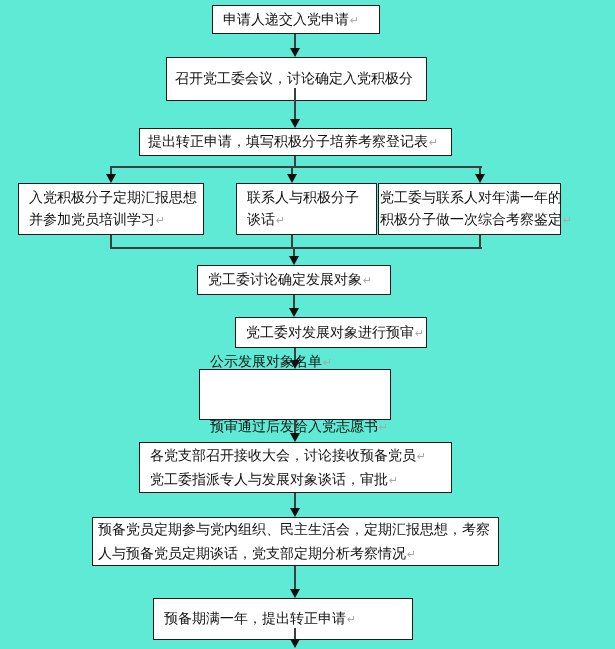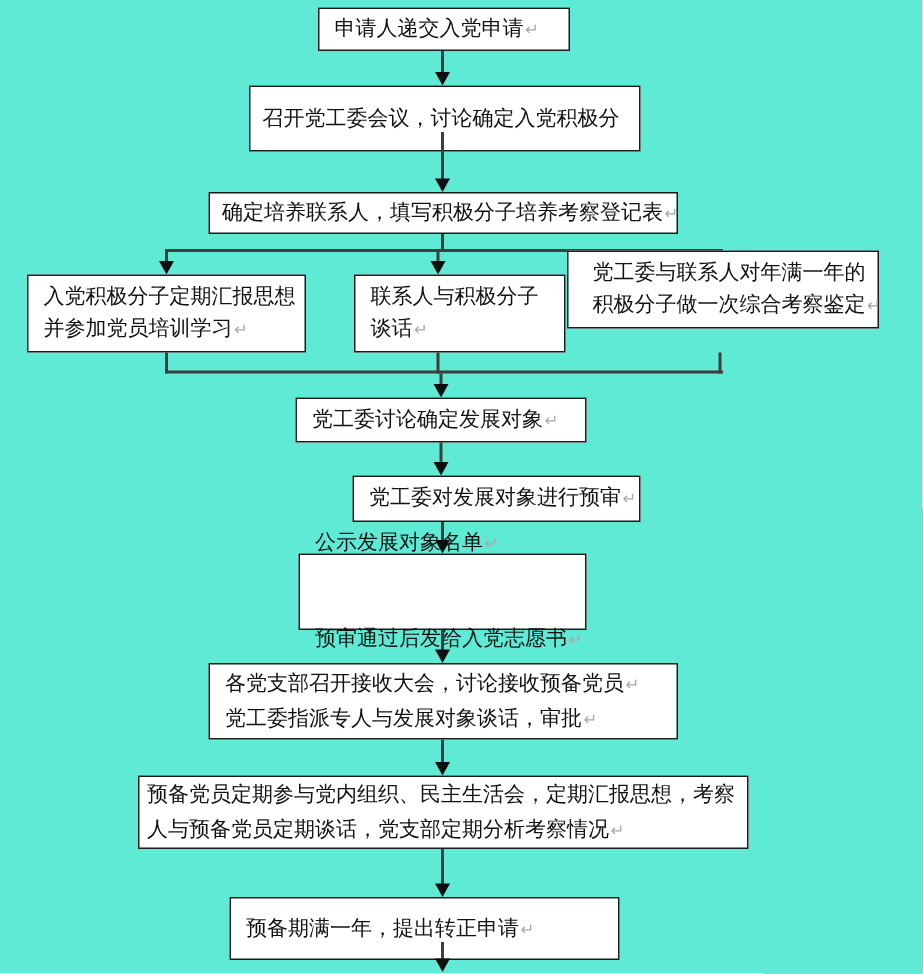--- a/index.html
+++ b/index.html
@@ -37,21 +37,21 @@
   <div class="ahead" style="left:290px; top:48px;"></div>
 
   <div class="node" style="left:166px; top:57px; width:261px; height:44px; padding-left:8px;">
     <div class="ln"><span>召开党工委会议，讨论确定入党积极分</span><span class="pmark"></span></div>
   </div>
 
   <div class="vline" style="left:294px; top:88px; height:32px;"></div>
   <div class="ahead" style="left:290px; top:119px;"></div>
 
   <div class="node" style="left:139px; top:128px; width:313px; height:28px; padding-left:8px;">
-    <div class="ln"><span>确定培养联系人，填写积极分子培养考察登记表</span><span class="pmark">↵</span></div>
+    <div class="ln"><span>提出转正申请，填写积极分子培养考察登记表</span><span class="pmark">↵</span></div>
   </div>
 
   <div class="vline" style="left:294px; top:156px; height:11px;"></div>
   <div class="hline" style="left:110px; top:166px; width:372px;"></div>
   <div class="vline" style="left:110px; top:166px; height:10px;"></div>
   <div class="ahead" style="left:106px; top:174px;"></div>
   <div class="vline" style="left:291px; top:166px; height:10px;"></div>
   <div class="ahead" style="left:287px; top:174px;"></div>
   <div class="vline" style="left:479px; top:166px; height:10px;"></div>
   <div class="ahead" style="left:475px; top:174px;"></div>
@@ -59,21 +59,21 @@
   <div class="node" style="left:18px; top:183px; width:186px; height:52px; line-height:21px;">
     <div class="ln"><span>入党积极分子定期汇报思想</span><span class="pmark"></span></div>
     <div class="ln"><span>并参加党员培训学习</span><span class="pmark">↵</span></div>
   </div>
 
   <div class="node" style="left:236px; top:183px; width:141px; height:52px; line-height:21px;">
     <div class="ln"><span>联系人与积极分子</span><span class="pmark"></span></div>
     <div class="ln"><span>谈话</span><span class="pmark">↵</span></div>
   </div>
 
-  <div class="node" style="left:378px; top:167px; width:208px; height:52px; line-height:21px; padding-left:16px;">
+  <div class="node" style="left:378px; top:183px; width:183px; height:52px; line-height:21px; padding-left:1px;">
     <div class="ln"><span>党工委与联系人对年满一年的</span><span class="pmark"></span></div>
     <div class="ln"><span>积极分子做一次综合考察鉴定</span><span class="pmark">↵</span></div>
   </div>
 
   <div class="vline" style="left:110px; top:235px; height:14px;"></div>
   <div class="vline" style="left:291px; top:235px; height:14px;"></div>
   <div class="vline" style="left:479px; top:235px; height:14px;"></div>
   <div class="hline" style="left:110px; top:247px; width:372px;"></div>
   <div class="vline" style="left:293px; top:249px; height:9px;"></div>
   <div class="ahead" style="left:289px; top:256px;"></div>

